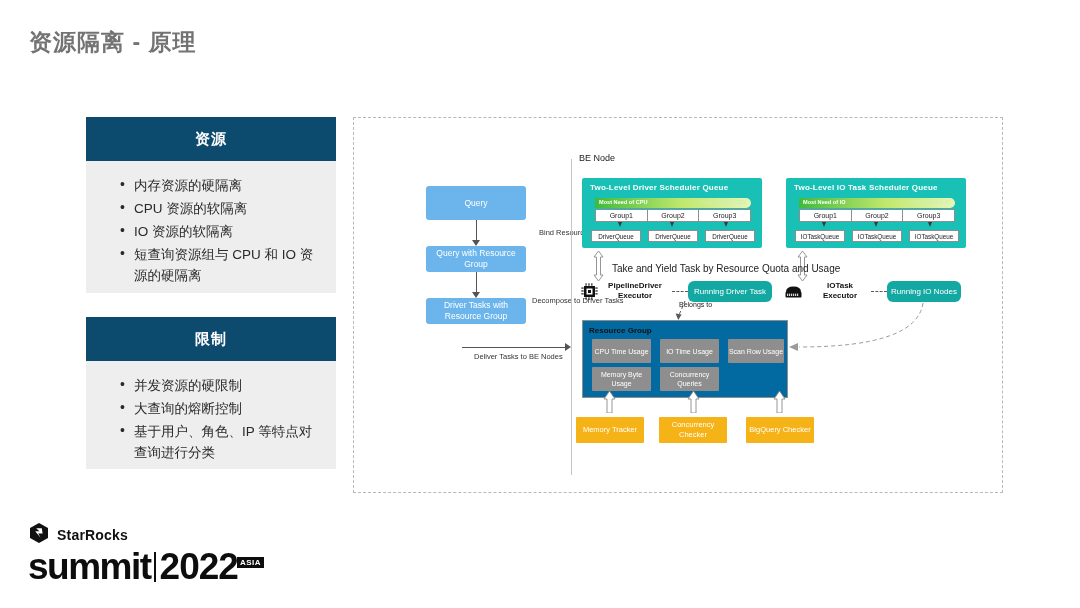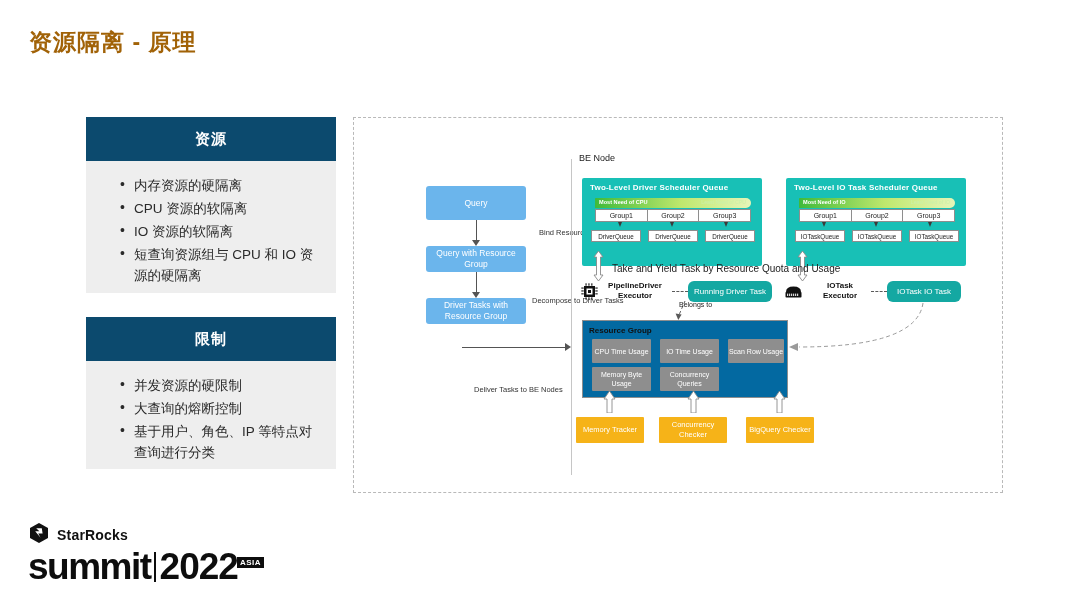--- a/index.html
+++ b/index.html
@@ -10,21 +10,21 @@
     font-family:"Liberation Sans","DejaVu Sans",sans-serif;
     color:#1a1a1a;
     overflow:hidden;
     position:relative;
   }
   .slide{position:absolute;inset:0;}
 
   
   .page-title{
     position:absolute;left:29px;top:27px;
-    font-size:23px;font-weight:700;letter-spacing:1px;color:#a16207;
+    font-size:23px;font-weight:700;letter-spacing:1px;color:#737373;
   }
 
   
   .left-col{position:absolute;left:86px;top:117px;width:250px;}
   .panel{margin-bottom:0;}
   .panel-head{
     background:#0c4a6e;color:#ffffff;
     height:44px;line-height:44px;text-align:center;
     font-size:15px;font-weight:700;letter-spacing:1px;
   }
@@ -70,29 +70,29 @@
     border-top:6px solid #545454;
   }
   .deliver{
     position:absolute;left:108px;top:222px;width:120px;
   }
   .deliver-line{position:absolute;left:0;top:7px;width:104px;height:1px;background:#545454;}
   .deliver-head{
     position:absolute;left:103px;top:3px;width:0;height:0;
     border-top:4px solid transparent;border-bottom:4px solid transparent;border-left:6px solid #545454;
   }
-  .deliver-lbl{position:absolute;left:12px;top:12px;font-size:7.5px;line-height:10px;color:#333;margin-top:33px;}
+  .deliver-lbl{position:absolute;left:12px;top:12px;font-size:7.5px;line-height:10px;color:#333;}
 
   
   .be-node{position:absolute;left:217px;top:27px;width:420px;height:330px;}
   .be-vline{position:absolute;left:0;top:14px;width:1px;height:316px;background:#c6c6c6;}
   .be-label{position:absolute;left:8px;top:8px;font-size:9px;color:#222;}
 
   .queue-panel{
-    position:absolute;top:33px;width:180px;height:88px;
+    position:absolute;top:33px;width:180px;height:70px;
     background:#18c0b6;border-radius:2px;
   }
   .queue-panel.left{left:11px;}
   .queue-panel.right{left:215px;}
   .q-title{
     position:absolute;left:8px;top:5px;font-size:8px;font-weight:700;color:#ffffff;letter-spacing:.2px;
   }
   .grad-bar{
     position:absolute;left:13px;top:20px;width:156px;height:10px;
     background:linear-gradient(to right,#3fba3a,#bfe86d 55%,#e6f5b8);
@@ -325,21 +325,21 @@
                 <rect x="13" y="8.6" width="1.2" height="2.4"></rect>
             </g>
           </svg>
         </div>
         <div class="exec-text" style="margin-left:24px;">
           <div>IOTask</div>
           <div>Executor</div>
         </div>
       </div>
       <div class="dashline" style="left:300px;top:146px;width:16px;"></div>
-      <div class="teal-box" style="left:316px;top:136px;width:74px;height:21px;">IOTask IO Task</div>
+      <div class="teal-box" style="left:316px;top:136px;width:74px;height:21px;">Running IO Nodes</div>
 
       <svg style="position:absolute;left:98px;top:156px;" width="26" height="22">
         <path d="M16 0 L10 14" stroke="#5a5a5a" stroke-width="1" stroke-dasharray="3,2.5" fill="none"></path>
         <polygon points="9.3,19 6.6,12.6 12.6,13.6" fill="#5a5a5a"></polygon>
       </svg>
       <div class="belongs">Belongs to</div>
 
       <svg style="position:absolute;left:210px;top:156px;" width="150" height="62">
         <path d="M142 2 Q136 46 18 46" stroke="#9a9a9a" stroke-width="1" stroke-dasharray="4,3" fill="none"></path>
         <polygon points="8,46 17,42 17,50" fill="#9a9a9a"></polygon>

